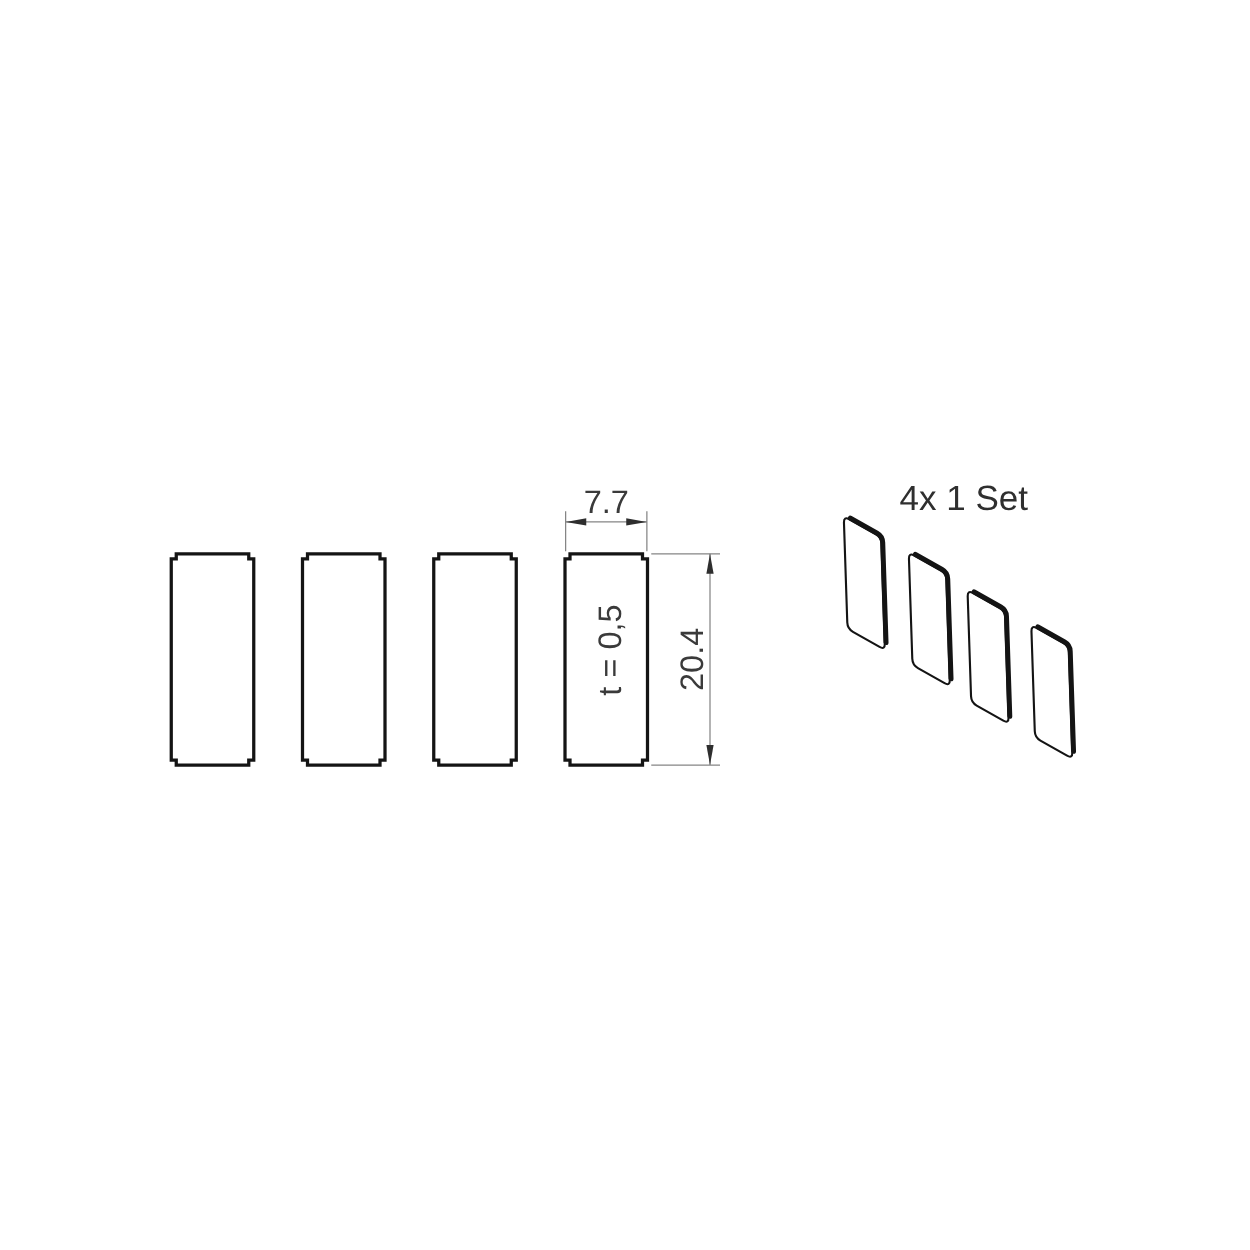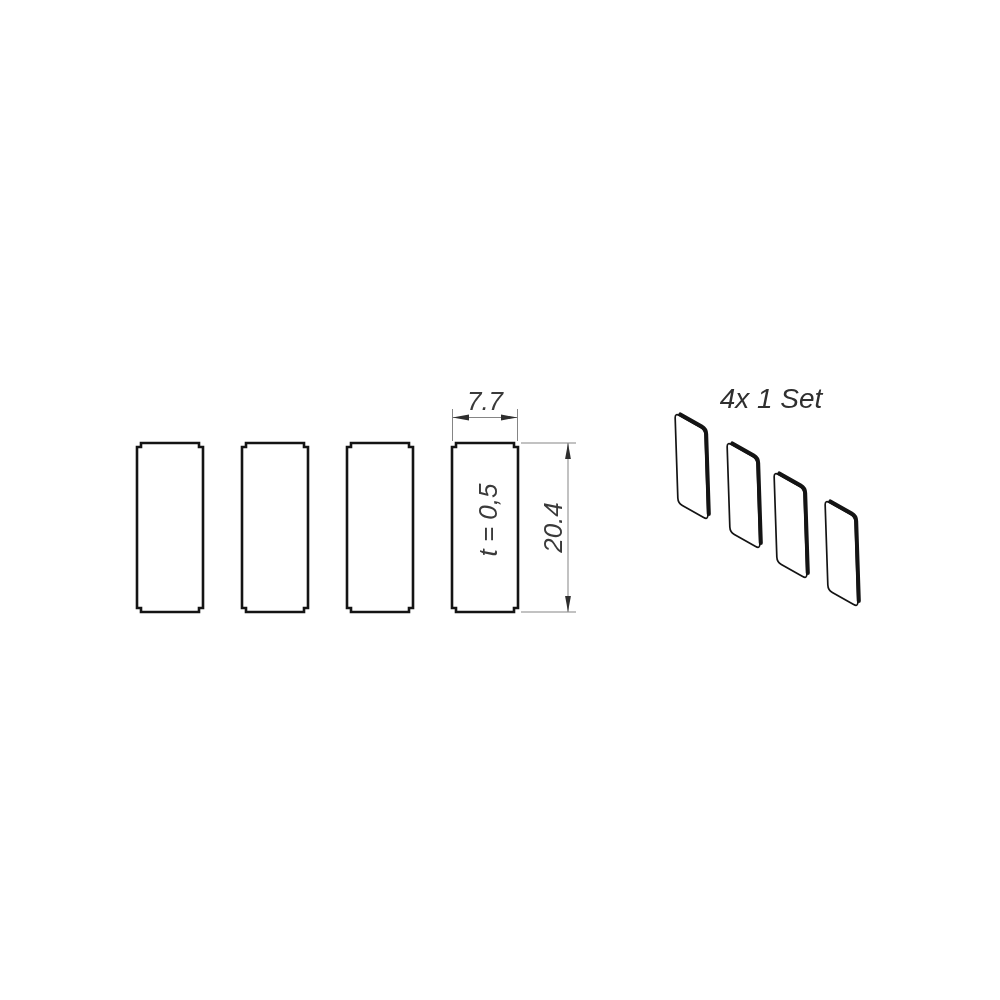--- a/index.html
+++ b/index.html
@@ -9,21 +9,20 @@
     width: 1000px;
     height: 1000px;
     overflow: hidden;
     font-family: "Liberation Sans", sans-serif;
   }
   .canvas {
     position: relative;
     width: 996px;
     height: 1000px;
     background: #ffffff;
-    font-style: italic;
   }
   svg text {
     font-family: "Liberation Sans", sans-serif;
     fill: #3a3a3a;
   }
   .dim-text {
     font-size: 26px;
   }
   .set-label {
     font-size: 28px;

